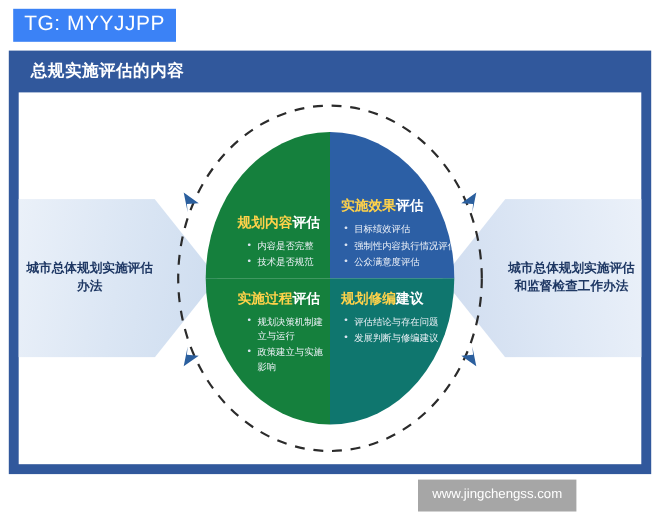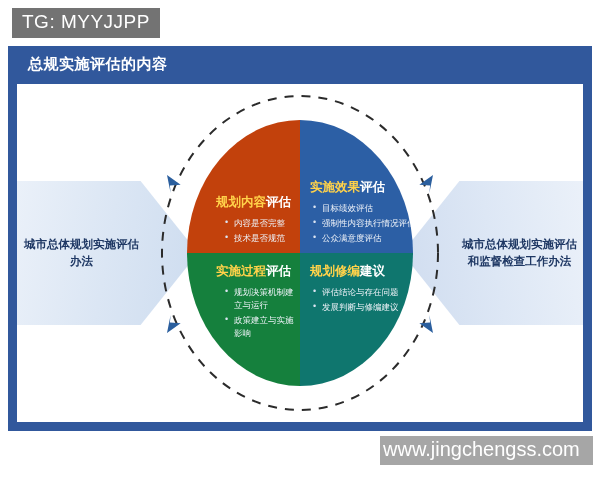--- a/index.html
+++ b/index.html
@@ -18,21 +18,21 @@
     height: 480px;
     background: #ffffff;
   }
 
   
   .tg-tag {
     position: absolute;
     left: 12px;
     top: 8px;
     padding: 2px 10px 4px 10px;
-    background: #737373;
+    background: #3b82f6;
     color: #ffffff;
     font-size: 19px;
     line-height: 24px;
     letter-spacing: 0.5px;
     white-space: nowrap;
   }
 
   
   .frame {
     position: absolute;
@@ -117,21 +117,21 @@
   }
 
   .quad {
     position: absolute;
     width: 50%;
     height: 50%;
     box-sizing: border-box;
     overflow: hidden;
     color: #ffffff;
   }
-  .q-tl { left: 0;   top: 0;   border-top-left-radius: 113px 133px;  background: #c2410c; }
+  .q-tl { left: 0;   top: 0;   border-top-left-radius: 113px 133px;  background: #15803d; }
   .q-tr { left: 50%; top: 0;   border-top-right-radius: 113px 133px; background: #2c5fa5; }
   .q-bl { left: 0;   top: 50%; border-bottom-left-radius: 113px 133px;  background: #15803d; }
   .q-br { left: 50%; top: 50%; border-bottom-right-radius: 113px 133px; background: #0f766e; }
 
   .q-inner {
     position: absolute;
     left: 0; right: 0;
   }
   .q-tl .q-inner, .q-tr .q-inner { bottom: 6px; }
   .q-bl .q-inner, .q-br .q-inner { top: 10px; }
@@ -172,24 +172,24 @@
   }
   .q-tl .q-list, .q-bl .q-list { margin-left: 38px; }
   .q-tr .q-list, .q-br .q-list { margin-left: 13px; }
   .q-bl .q-list li { white-space: normal; max-width: 86px; }
 
   
   .site-tag {
     position: absolute;
     left: 380px;
     top: 436px;
-    padding: 3px 13px 5px 3px;
+    padding: 3px 13px 5px 13px;
     background: #a6a6a6;
     color: #ffffff;
-    font-size: 20px;
+    font-size: 12px;
     line-height: 21px;
     white-space: nowrap;
   }
 </style>
 </head>
 <body>
 
 <div id="root">
 
   <div class="tg-tag">TG: MYYJJPP</div>

